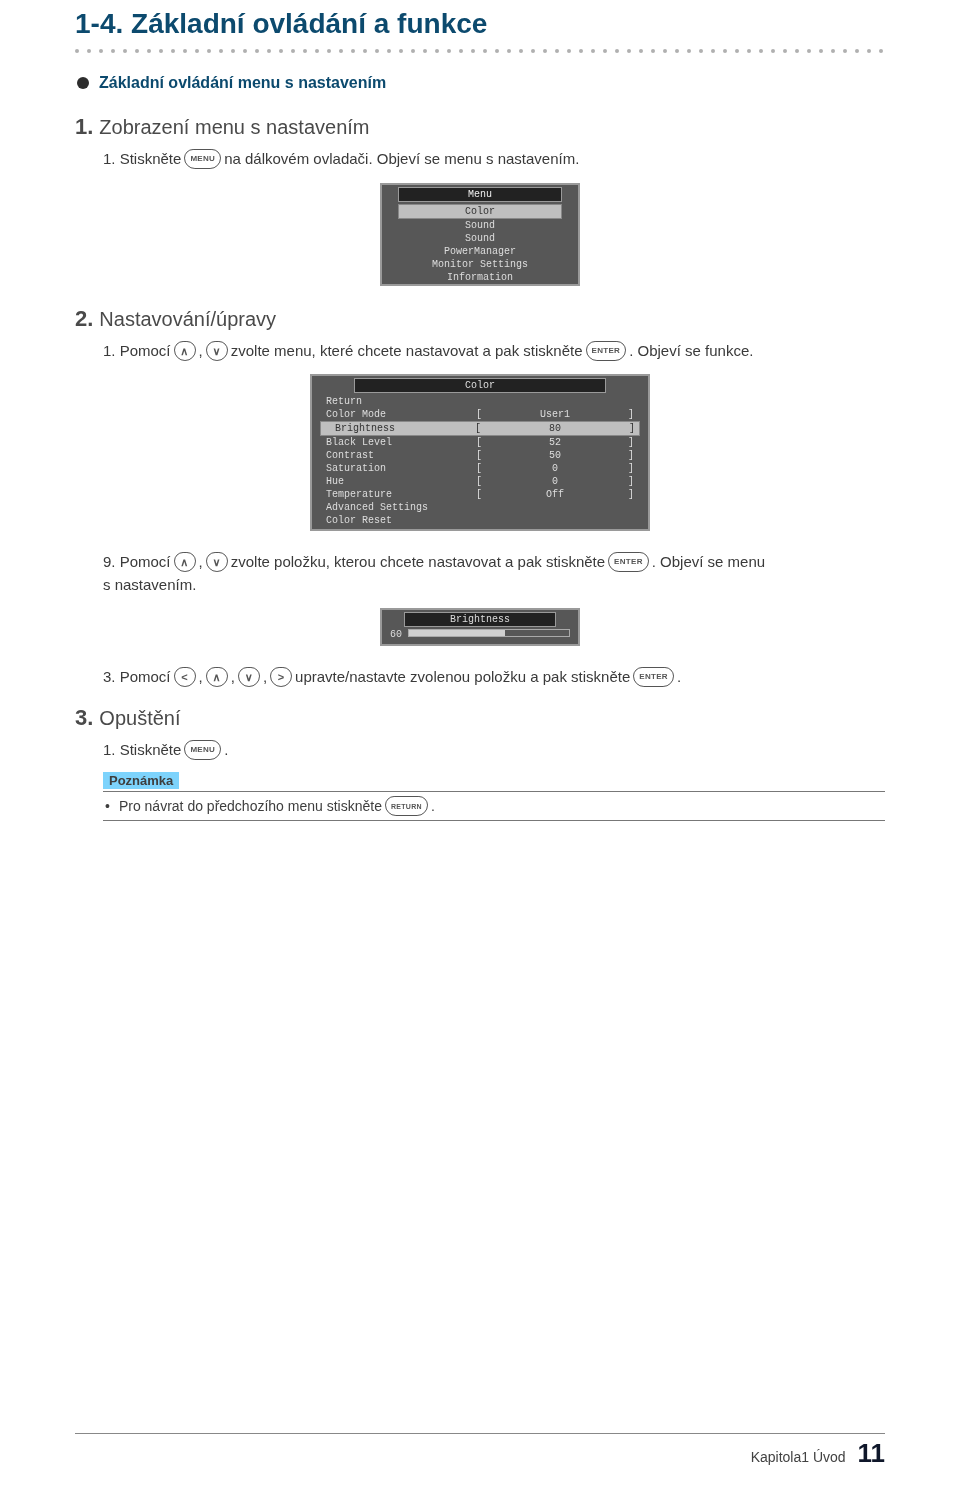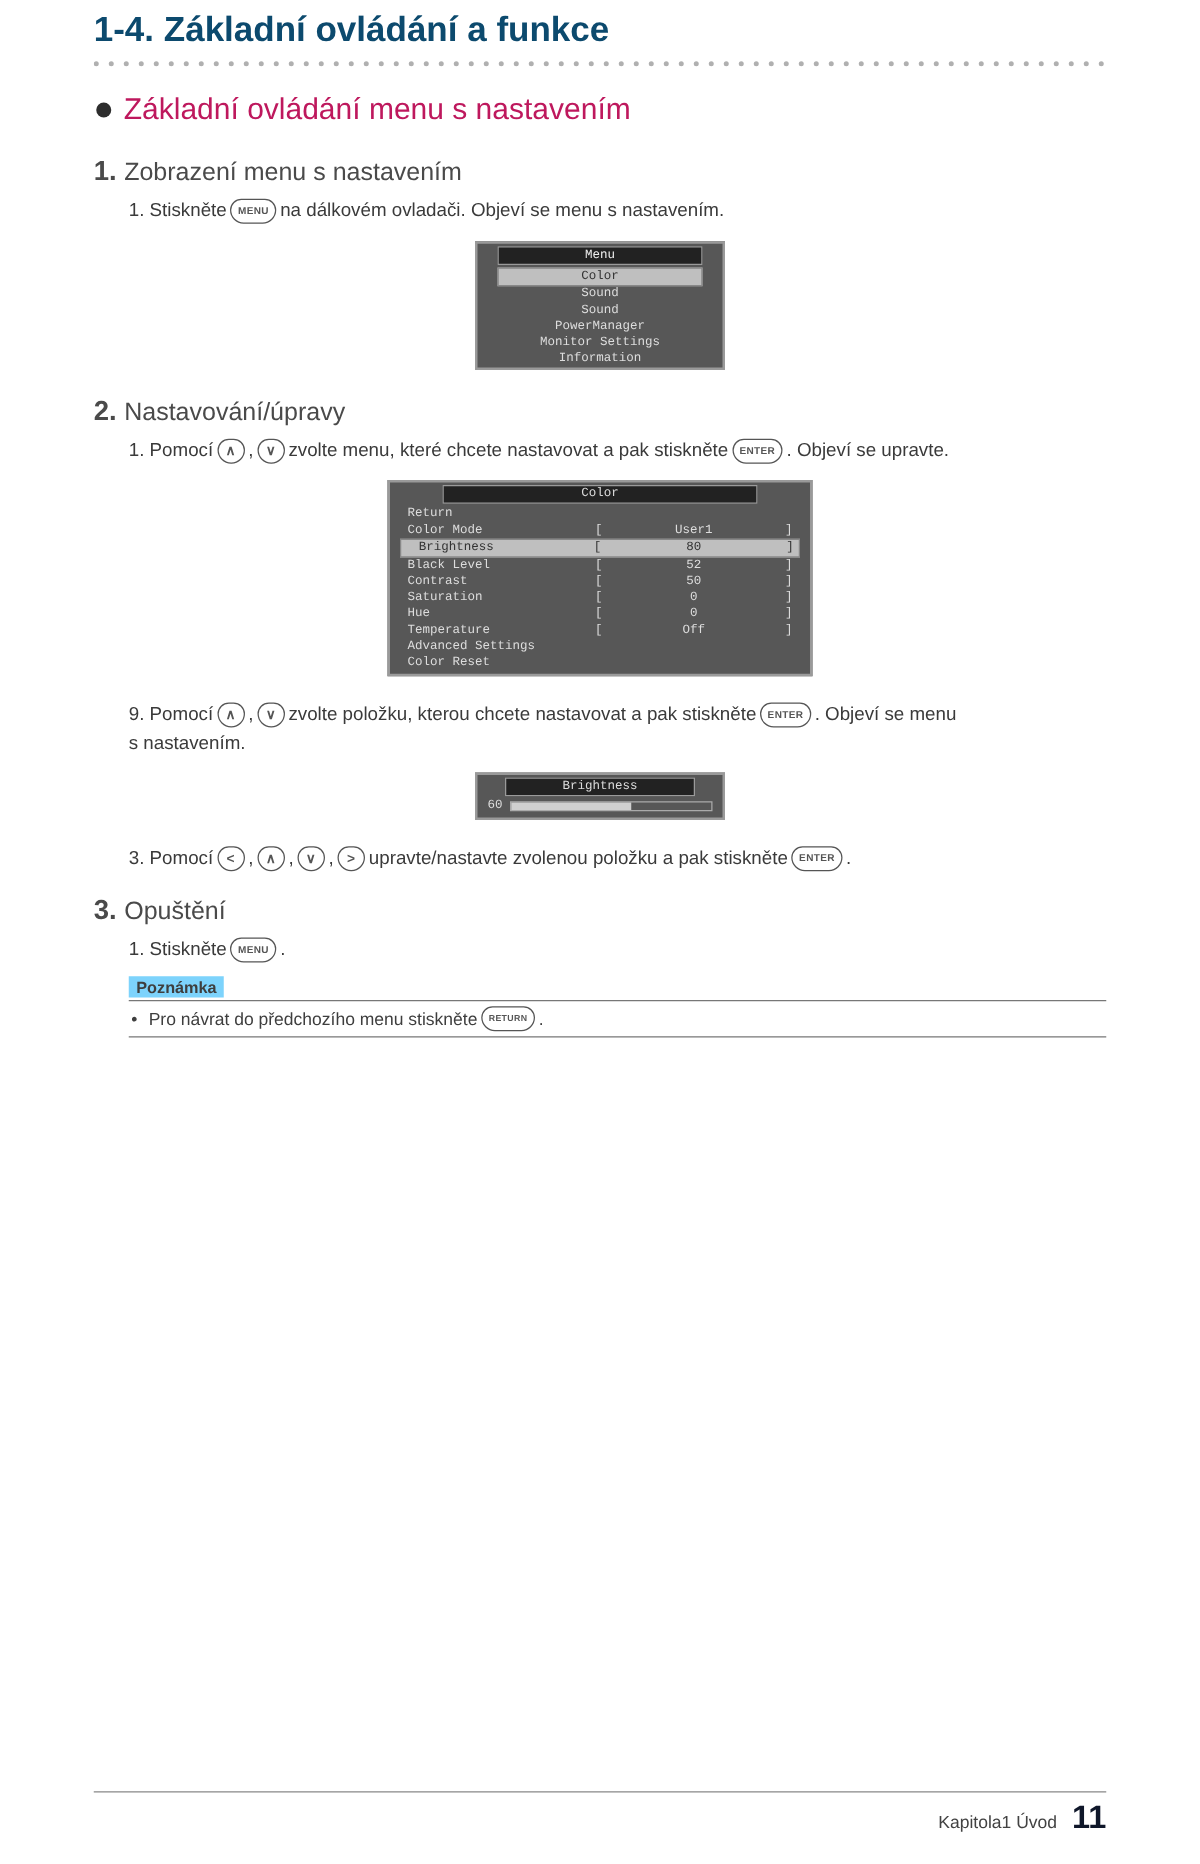--- a/index.html
+++ b/index.html
@@ -39,23 +39,23 @@
     gap: 10px;
     margin-bottom: 22px;
     margin-top: 6px;
   }
   .bullet-dot {
     width: 12px; height: 12px; border-radius: 50%;
     background: #2d2d2d;
     margin-left: 2px;
   }
   .bullet-title {
-    font-size: 24px;
-    font-weight: normal;
-    color: #be185d;
+    font-size: 16px;
+    font-weight: bold;
+    color: #0c4a6e;
   }
   .step-head {
     display: flex;
     align-items: baseline;
     gap: 6px;
     margin-bottom: 8px;
     margin-top: 4px;
   }
   .step-num {
     font-size: 22px;
@@ -154,21 +154,21 @@
   .osd3 { width: 200px; padding: 2px; }
   .osd3 .title {
     text-align: center;
     background: #222;
     border: 1px solid #9a9a9a;
     margin: 0 20px 2px 20px;
     padding: 1px 0;
   }
   .osd3 .barrow {
     display: flex;
-    align-items: center;
+    align-items: flex-start;
     gap: 6px;
     padding: 0 6px 2px 6px;
   }
   .osd3 .val { font-size: 10px; color: #ddd; }
   .osd3 .bar {
     flex: 1;
     height: 8px;
     border: 1px solid #aaa;
     position: relative;
     background: #575757;
@@ -327,21 +327,21 @@
   <span class="step-title">Nastavování/úpravy</span>
 </div>
 <div class="step-body">
   <div class="line-inline">
     <span>1.  Pomocí </span>
     <span class="btnkey arrow">∧</span>
     <span>, </span>
     <span class="btnkey arrow">∨</span>
     <span> zvolte menu, které chcete nastavovat a pak stiskněte </span>
     <span class="btnkey">ENTER</span>
-    <span>. Objeví se upravte.</span>
+    <span>. Objeví se funkce.</span>
   </div>
 </div>
 
 <div class="osd osd2">
   <div class="title">Color</div>
   <div class="row">
     <span class="label">Return</span>
   </div>
   <div id="osd2-rows">
       <div class="row">

